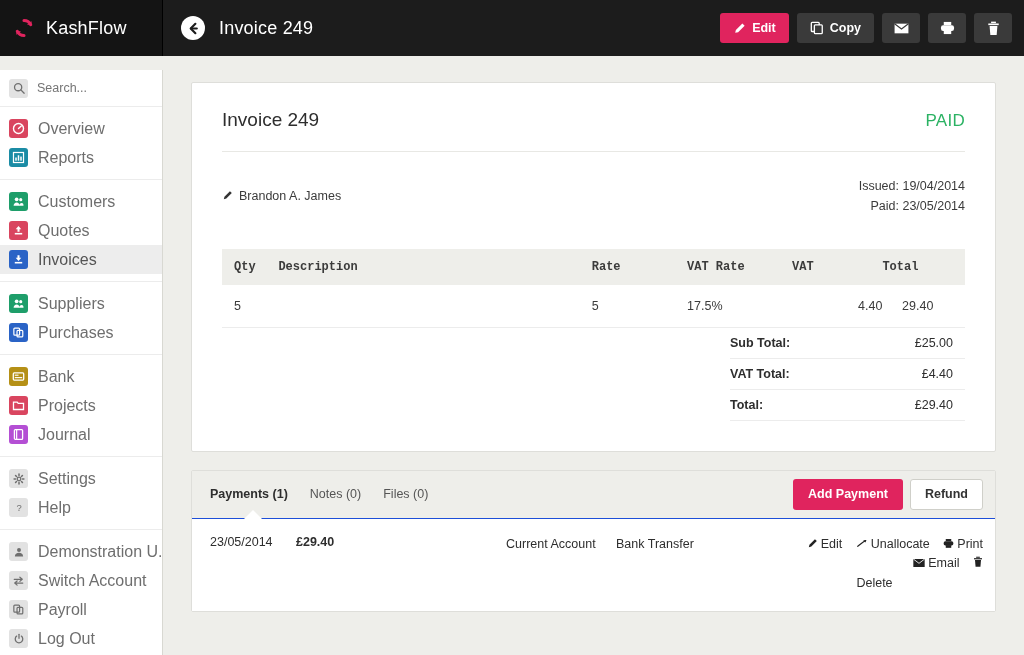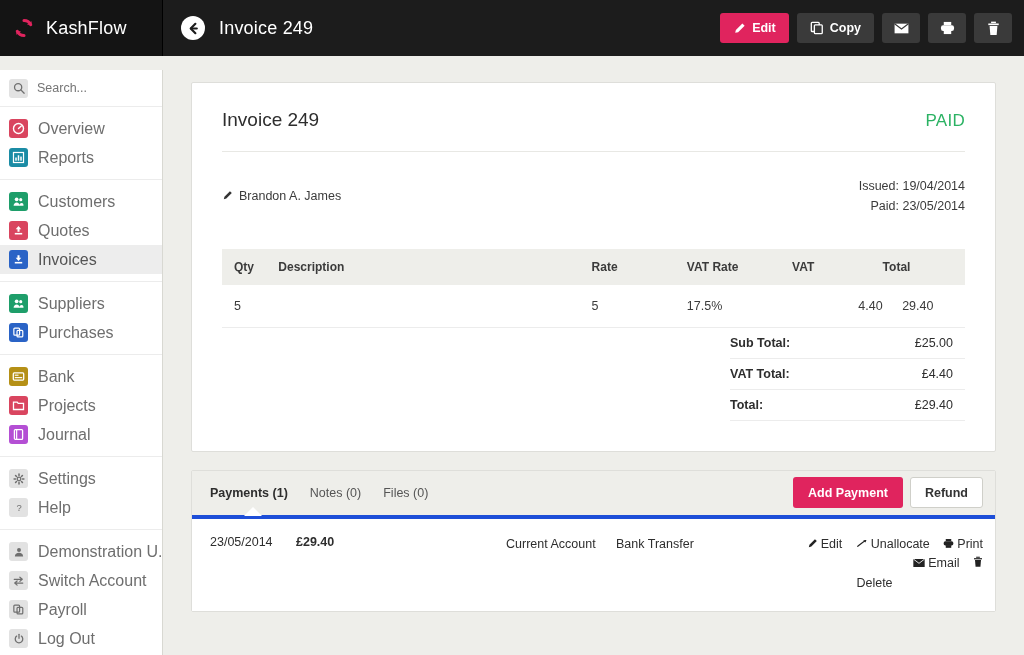--- a/index.html
+++ b/index.html
@@ -115,21 +115,21 @@
     display: flex; justify-content: space-between;
     padding-top: 24px; padding-bottom: 32px;
   }
   .cust { display: flex; align-items: center; gap: 6px; }
   .cust-name { font-size: 12.5px; color: #3b3b3b; }
   .dates { text-align: right; font-size: 12.5px; color: #3b3b3b; line-height: 1.62; }
 
   table.items { width: 100%; border-collapse: collapse; }
   table.items thead th {
     background: #eeeeea; font-size: 12px; color: #3b3b3b;
-    font-weight: bold; text-align: left; padding: 11px 0 11px 0; height: 31px;
+    font-weight: bold; text-align: left; padding: 11px 0 11px 0; height: 31px; font-family: Liberation Mono, monospace;
   }
   table.items tbody td {
     font-size: 12.5px; color: #3b3b3b; padding: 14px 0 14px 0;
     border-bottom: 1px solid #ececec;
   }
   th.c-qty, td.c-qty { padding-left: 12px !important; width: 58px; }
   th.c-desc, td.c-desc { width: 330px; }
   th.c-rate, td.c-rate { width: 100px; }
   th.c-vatrate, td.c-vatrate { width: 110px; }
   th.c-vat, td.c-vat { width: 95px; text-align: right; }
@@ -141,21 +141,21 @@
     height: 31px; border-bottom: 1px solid #ececec; font-size: 12.5px;
     color: #2e2e2e; padding: 0 12px 0 0; gap: 20px;
   }
   .tot-row .lbl { font-weight: bold; }
   .tot-row:last-child { border-bottom: 1px solid #ececec; }
 
   
   .pay-card { margin-top: 18px; }
   .pay-head {
     position: relative; background: #eeeeea;
-    border-bottom: 4px solid #1d4ed8;
+    border-bottom: 1px solid #1d4ed8;
     height: 48px; display: flex; align-items: center;
     padding: 0 12px 0 18px;
   }
   .tabs { display: flex; align-items: center; gap: 22px; }
   .tab { font-size: 12.5px; color: #555; cursor: pointer; }
   .tab.active { font-weight: bold; color: #2e2e2e; }
   .pointer {
     position: absolute; bottom: -1px; left: 52px;
     width: 0; height: 0;
     border-left: 9px solid transparent;

